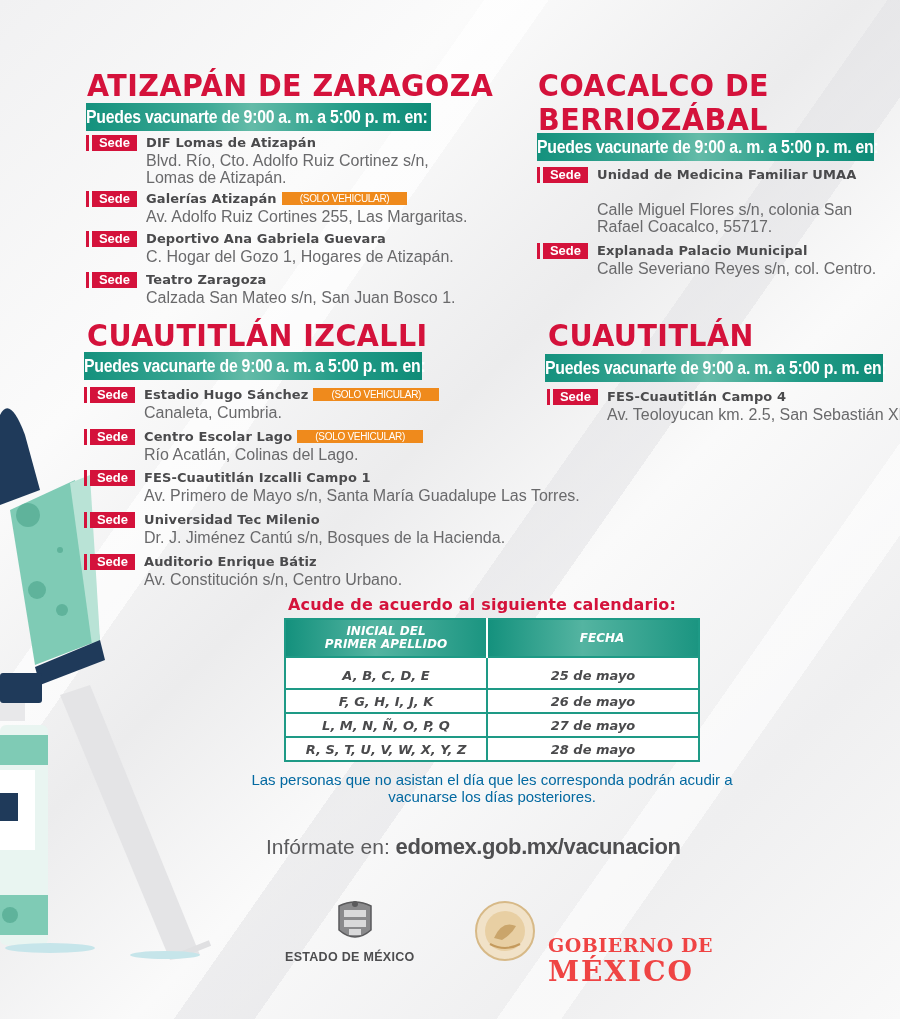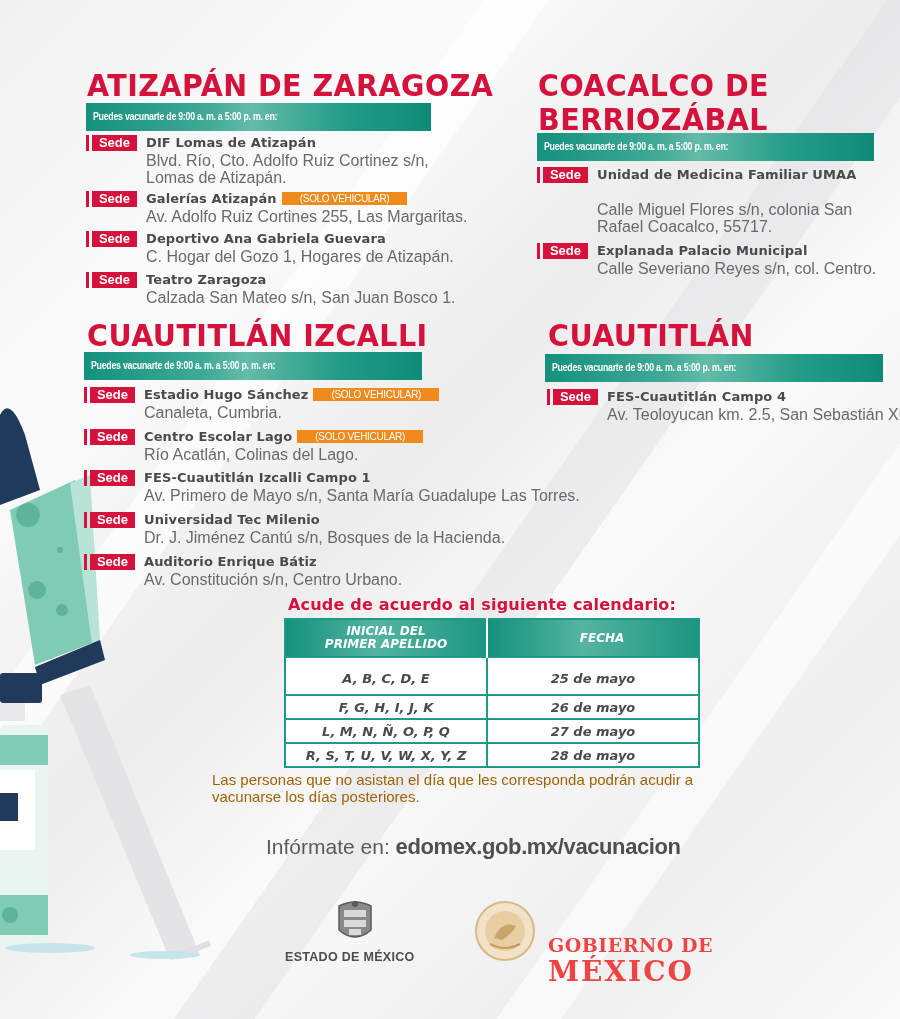--- a/index.html
+++ b/index.html
@@ -16,22 +16,22 @@
       linear-gradient(125deg, transparent 0 55%, rgba(225,225,228,0.5) 55% 60%, transparent 60% 100%),
       linear-gradient(125deg, transparent 0 75%, rgba(255,255,255,0.6) 75% 79%, transparent 79% 100%);
   }
   .abs { position: absolute; }
   .city-title {
     color: #d4123b; font-weight: 900; font-size: 31px; letter-spacing: 0.5px;
     line-height: 34px; font-family: "DejaVu Sans", sans-serif;
     transform: scaleX(0.92); transform-origin: left top; white-space: nowrap;
   }
   .hours-bar {
-    height: 28px; color: #fff; font-weight: 700; font-size: 10px;
-    line-height: 28px; padding-left: 7px; white-space: nowrap;
+    height: 28px; color: #fff; font-weight: 700; font-size: 18px;
+    line-height: 28px; white-space: nowrap;
     background: linear-gradient(90deg, #14917d 0%, #3fa996 35%, #64bba8 48%, #239c88 75%, #0e8b77 100%);
     letter-spacing: -0.3px;
   }
   .hours-bar span { display: inline-block; transform: scaleX(0.88); transform-origin: left center; }
   .sede { position: absolute; }
   .sede-tag {
     position: absolute; left: 0; top: 1px; width: 52px; height: 28px;
   }
   .sede-tag .stripe { position: absolute; left: 0; top: 0; width: 3px; height: 16px; background: #d4123b; }
   .sede-tag .box {
@@ -65,22 +65,22 @@
     font-family: "DejaVu Sans", sans-serif;
     background: linear-gradient(90deg, #14917d 0%, #54b4a1 45%, #1b9581 100%);
     border-right: 2px solid #fff;
   }
   table.cal th:last-child { border-right: none; padding-left: 18px; }
   table.cal td {
     text-align: center; color: #4a4a4c; font-weight: 700; font-size: 13px;
     font-family: "DejaVu Sans", sans-serif;
     border: 2px solid #1e9a86; height: 24px;
   }
-  table.cal tr.first td { height: 38px; padding-top: 4px; }
-  .note { color: #a16207; font-size: 15px; line-height: 17px; width: 560px; }
+  table.cal tr.first td { height: 32px; padding-top: 4px; }
+  .note { color: #0369a1; font-size: 15px; line-height: 17px; text-align: center; width: 560px; }
   .info { font-size: 21px; color: #5b5b5d; white-space: nowrap; }
   .info b { font-weight: 700; color: #4f4f51; font-size: 22px; letter-spacing: -0.4px; }
   .logo-text-edo { color: #4d4d4f; font-size: 12.5px; font-weight: 700; letter-spacing: 0.3px; }
   .gob { color: #ef4444; font-family: "DejaVu Serif", serif; font-weight: 700; white-space: nowrap; margin-top: 30px; }
 </style>
 </head>
 <body>
 
 <div class="bg-stripes"></div>
 

